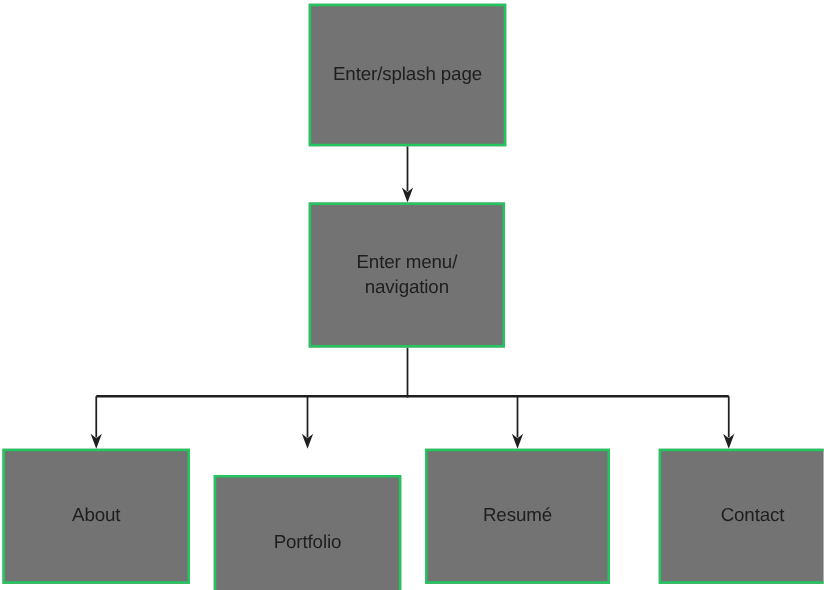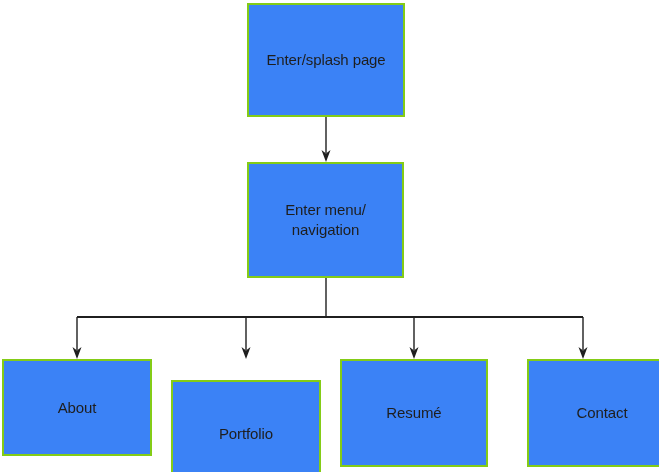--- a/index.html
+++ b/index.html
@@ -18,35 +18,35 @@
   .connectors {
     position: absolute;
     left: 0;
     top: 0;
     width: 659px;
     height: 472px;
   }
   .node {
     position: absolute;
     box-sizing: border-box;
-    background: #3b82f6;
-    border: 2px solid #84cc16;
+    background: #737373;
+    border: 2px solid #22c55e;
     display: flex;
     align-items: center;
     justify-content: center;
     text-align: center;
     color: #1e1e1e;
     font-size: 15px;
     line-height: 20px;
     letter-spacing: -0.1px;
     white-space: pre-line;
   }
   .node-splash    { left: 247px; top: 3px;   width: 158px; height: 114px; }
   .node-main-menu { left: 247px; top: 162px; width: 157px; height: 116px; }
-  .node-about     { left: 2px;   top: 359px; width: 150px; height: 97px; }
+  .node-about     { left: 2px;   top: 359px; width: 150px; height: 108px; }
   .node-portfolio { left: 171px; top: 380px; width: 150px; height: 108px; }
   .node-resume    { left: 340px; top: 359px; width: 148px; height: 108px; }
   .node-contact   { left: 527px; top: 359px; width: 150px; height: 108px; justify-content: center; }
 </style>
 </head>
 <body>
 
 <div class="stage">
 
   <svg class="connectors" viewBox="0 0 659 472" xmlns="http://www.w3.org/2000/svg">

